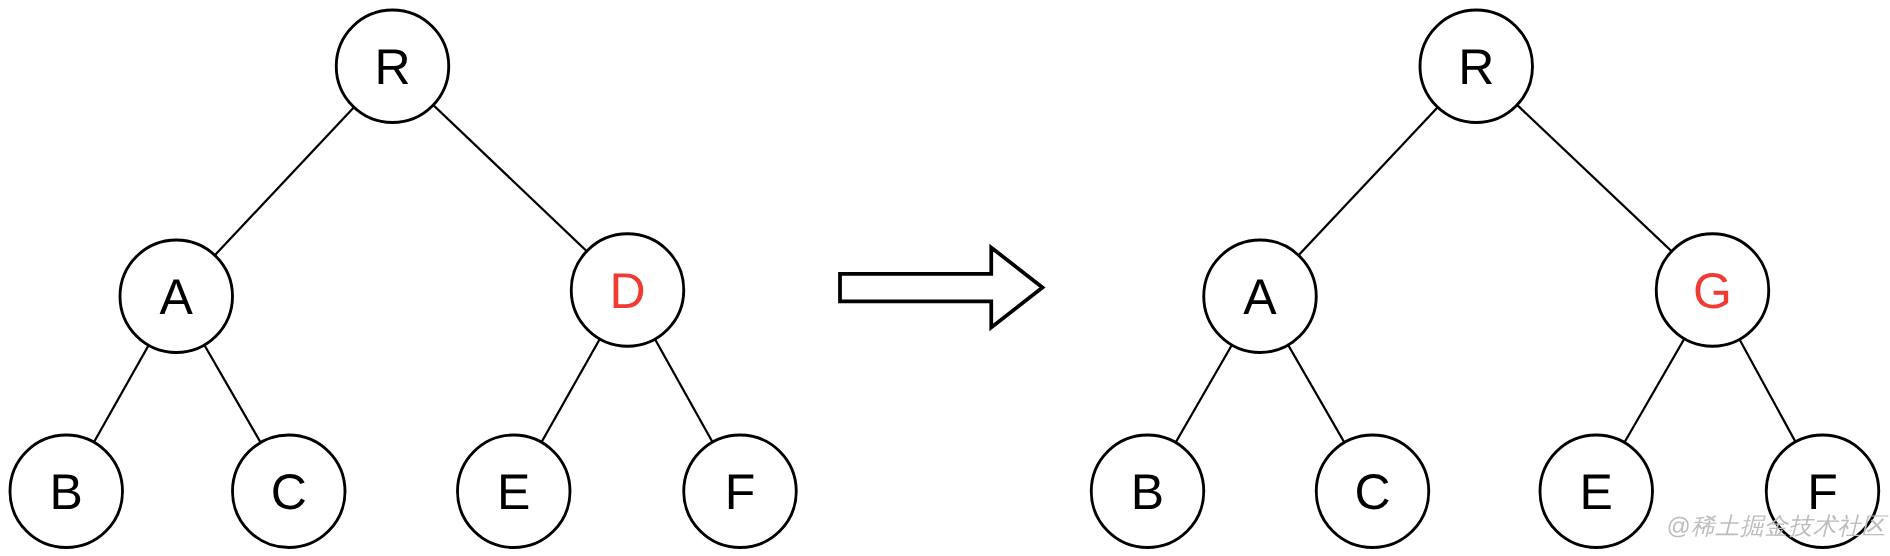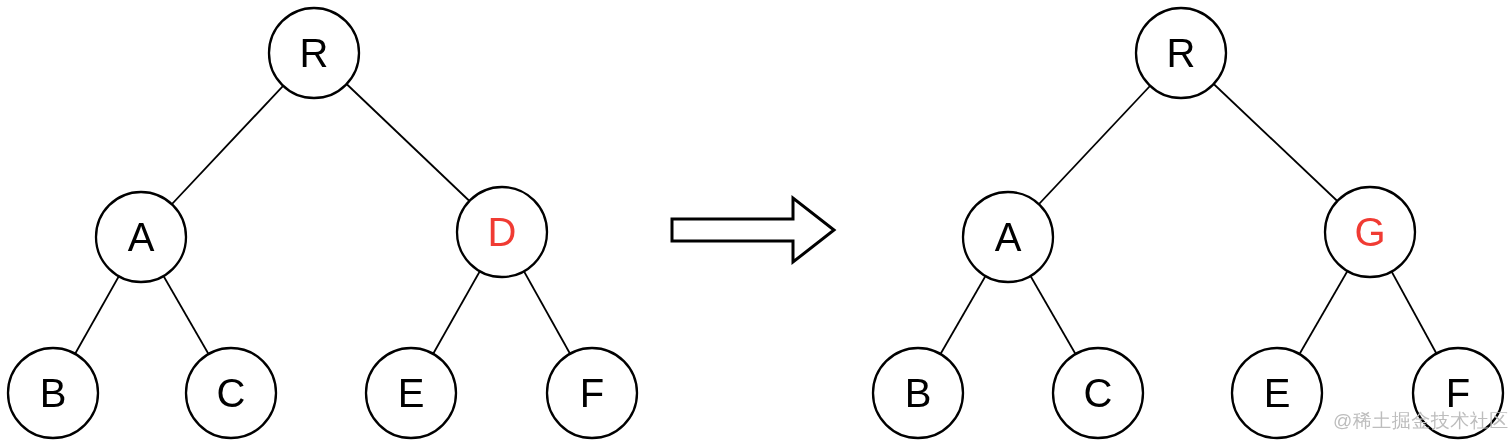--- a/index.html
+++ b/index.html
@@ -42,20 +42,21 @@
   }
   .watermark {
     position: absolute;
     left: 1333px;
     top: 408px;
     font-size: 19px;
     letter-spacing: 0.5px;
     color: var(--watermark-color, #bdbdbd);
     white-space: nowrap;
     pointer-events: none;
+    font-style: italic;
   }
 </style>
 </head>
 <body>
 
 <div class="stage">
   <svg id="diagram-svg" width="1512" height="445" viewBox="0 0 1512 445" xmlns="http://www.w3.org/2000/svg">
       <g>
         <line x1="314" y1="53" x2="141" y2="237" class="edge"></line>
         <line x1="314" y1="53" x2="502" y2="232" class="edge"></line>

